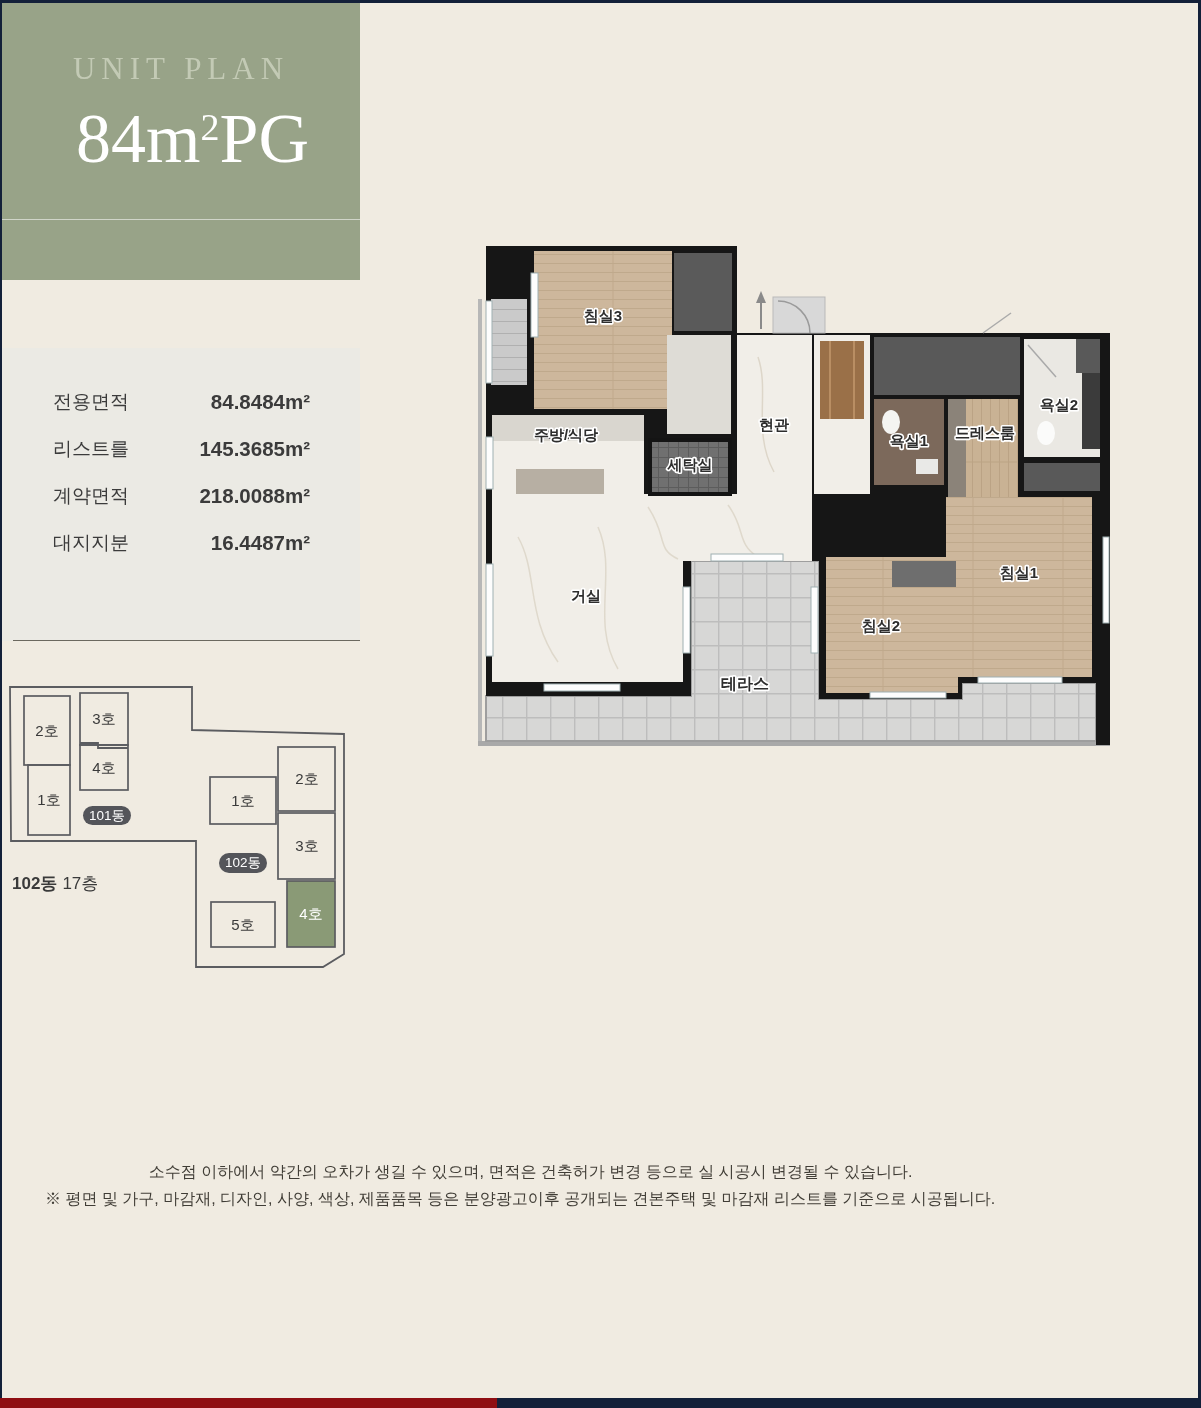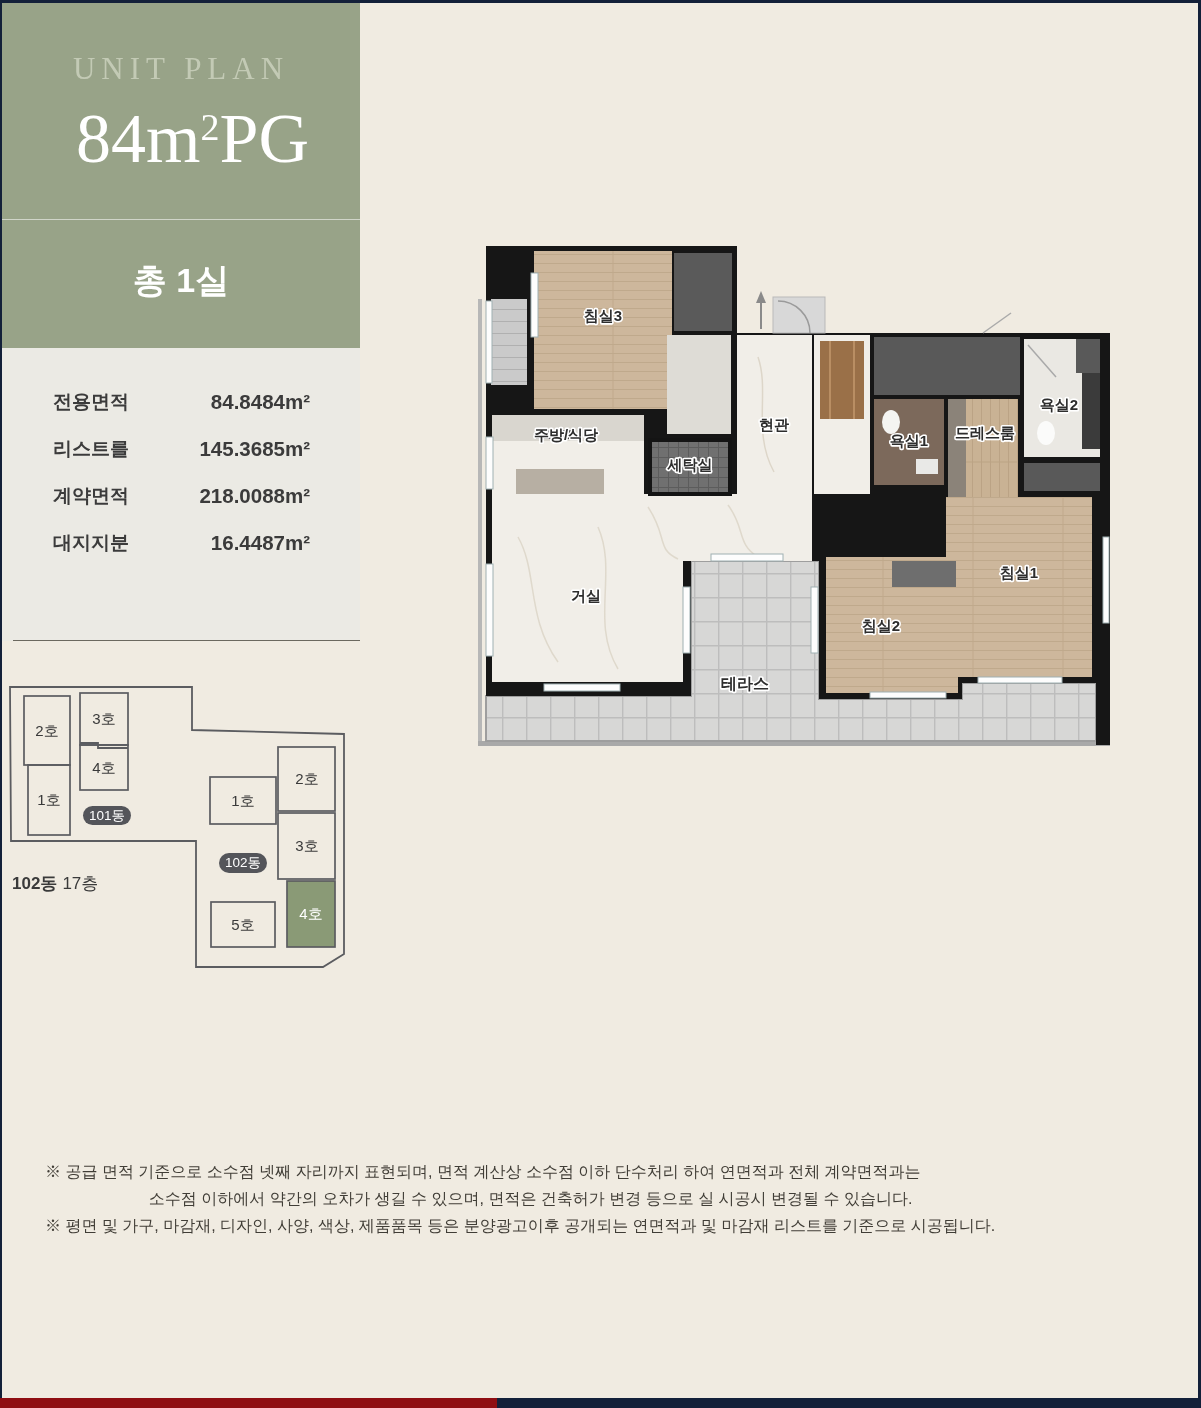--- a/index.html
+++ b/index.html
@@ -4,36 +4,36 @@
 <style>
   html,body{margin:0;padding:0;background:#d8d4c9;}
   .page{position:relative;width:1201px;height:1408px;background:#F0EBE1;overflow:hidden;
         font-family:"Liberation Sans",sans-serif;}
   .edge{position:absolute;background:#132039;}
   .edge-top{left:0;top:0;width:100%;height:3px;}
   .edge-left{left:0;top:0;width:2px;height:100%;}
   .edge-right{right:0;top:0;width:3px;height:100%;}
 
   
-  .hdr{position:absolute;left:2px;top:3px;width:358px;height:345px;background:#98A388;}
+  .hdr{position:absolute;left:2px;top:3px;width:358px;height:277px;background:#98A388;}
   .hdr-eyebrow{position:absolute;left:0;right:0;top:48px;text-align:center;
       font-family:"Liberation Serif",serif;font-size:31px;letter-spacing:6px;color:#C3CAB5;}
   .hdr-title{position:absolute;left:0;right:0;top:96px;text-align:center;
       font-family:"Liberation Serif",serif;font-size:70px;color:#ffffff;padding-left:23px;}
   .hdr-title .sup{font-size:38px;vertical-align:22px;}
   .hdr-div{position:absolute;left:0;right:0;top:216px;height:1px;background:rgba(255,255,255,.55);}
   .hdr-count{position:absolute;left:0;right:0;top:255px;text-align:center;
       font-size:34px;font-weight:bold;color:#ffffff;}
 
   
   .tbl{position:absolute;left:2px;top:348px;width:358px;height:293px;background:#EBEAE4;}
   .tbl-line{position:absolute;left:11px;bottom:0;width:347px;height:1px;background:#6B685F;}
   .tbl-rows{position:absolute;left:0;top:30px;right:0;}
   .trow{display:flex;align-items:center;height:47px;padding-left:51px;padding-right:50px;}
-  .tlabel{width:100px;font-size:19px;font-weight:700;color:#3B3B3B;
+  .tlabel{width:100px;font-size:19px;font-weight:400;color:#3B3B3B;
       text-align:justify;text-align-last:justify;}
   .tlabel.long{font-size:17px;letter-spacing:-0.5px;}
   .tvalue{flex:1;text-align:right;font-size:20.5px;font-weight:600;color:#3B3B3B;}
 
   
   .fp{position:absolute;left:478px;top:237px;}
   .sp{position:absolute;left:8px;top:686px;}
   .rlabel{font-family:"Liberation Sans",sans-serif;font-size:15px;font-weight:600;
       fill:#2d2d2d;stroke:#ffffff;stroke-width:3.2px;paint-order:stroke;stroke-linejoin:round;
       text-anchor:middle;}
@@ -62,21 +62,20 @@
 
 <div class="page">
   <div class="edge edge-top"></div>
   <div class="edge edge-left"></div>
   <div class="edge edge-right"></div>
 
   <div class="hdr">
     <div class="hdr-eyebrow">UNIT PLAN</div>
     <div class="hdr-title"><span>84m</span><span class="sup">2</span><span>PG</span></div>
     <div class="hdr-div"></div>
-    <div class="hdr-count">총 1실</div>
   </div>
 
   <div class="tbl">
     <div class="tbl-rows">
       <div class="trow">
         <div class="tlabel">전용면적</div>
         <div class="tvalue">84.8484m²</div>
       </div>
       <div class="trow">
         <div class="tlabel">리스트를</div>
@@ -219,20 +218,19 @@
     <text class="sp-label" x="299" y="165">3호</text>
     <text class="sp-label inv" x="303" y="233">4호</text>
     <text class="sp-label" x="235" y="244">5호</text>
     <rect class="sp-pill-bg" x="211" y="167" width="48" height="20" rx="10"></rect>
     <text class="sp-pill-tx" x="235" y="181">102동</text>
 
     <text class="sp-caption" x="4" y="203"><tspan font-weight="bold">102동</tspan><tspan dx="5">17층</tspan></text>
   </svg>
 
   <div class="notes">
-    <div>※ 공급 면적 기준으로 소수점 넷째 자리까지 표현되며, 면적 계산상 소수점 이하 단수처리 하여 연면적과 전체 계약면적과는</div>
     <div class="indent">소수점 이하에서 약간의 오차가 생길 수 있으며, 면적은 건축허가 변경 등으로 실 시공시 변경될 수 있습니다.</div>
-    <div>※ 평면 및 가구, 마감재, 디자인, 사양, 색상, 제품품목 등은 분양광고이후 공개되는 연면적과 및 마감재 리스트를 기준으로 시공됩니다.</div>
+    <div>※ 평면 및 가구, 마감재, 디자인, 사양, 색상, 제품품목 등은 분양광고이후 공개되는 견본주택 및 마감재 리스트를 기준으로 시공됩니다.</div>
   </div>
 
   <div class="bar bar-left"></div>
   <div class="bar bar-right"></div>
 </div>
 
 </body></html>

